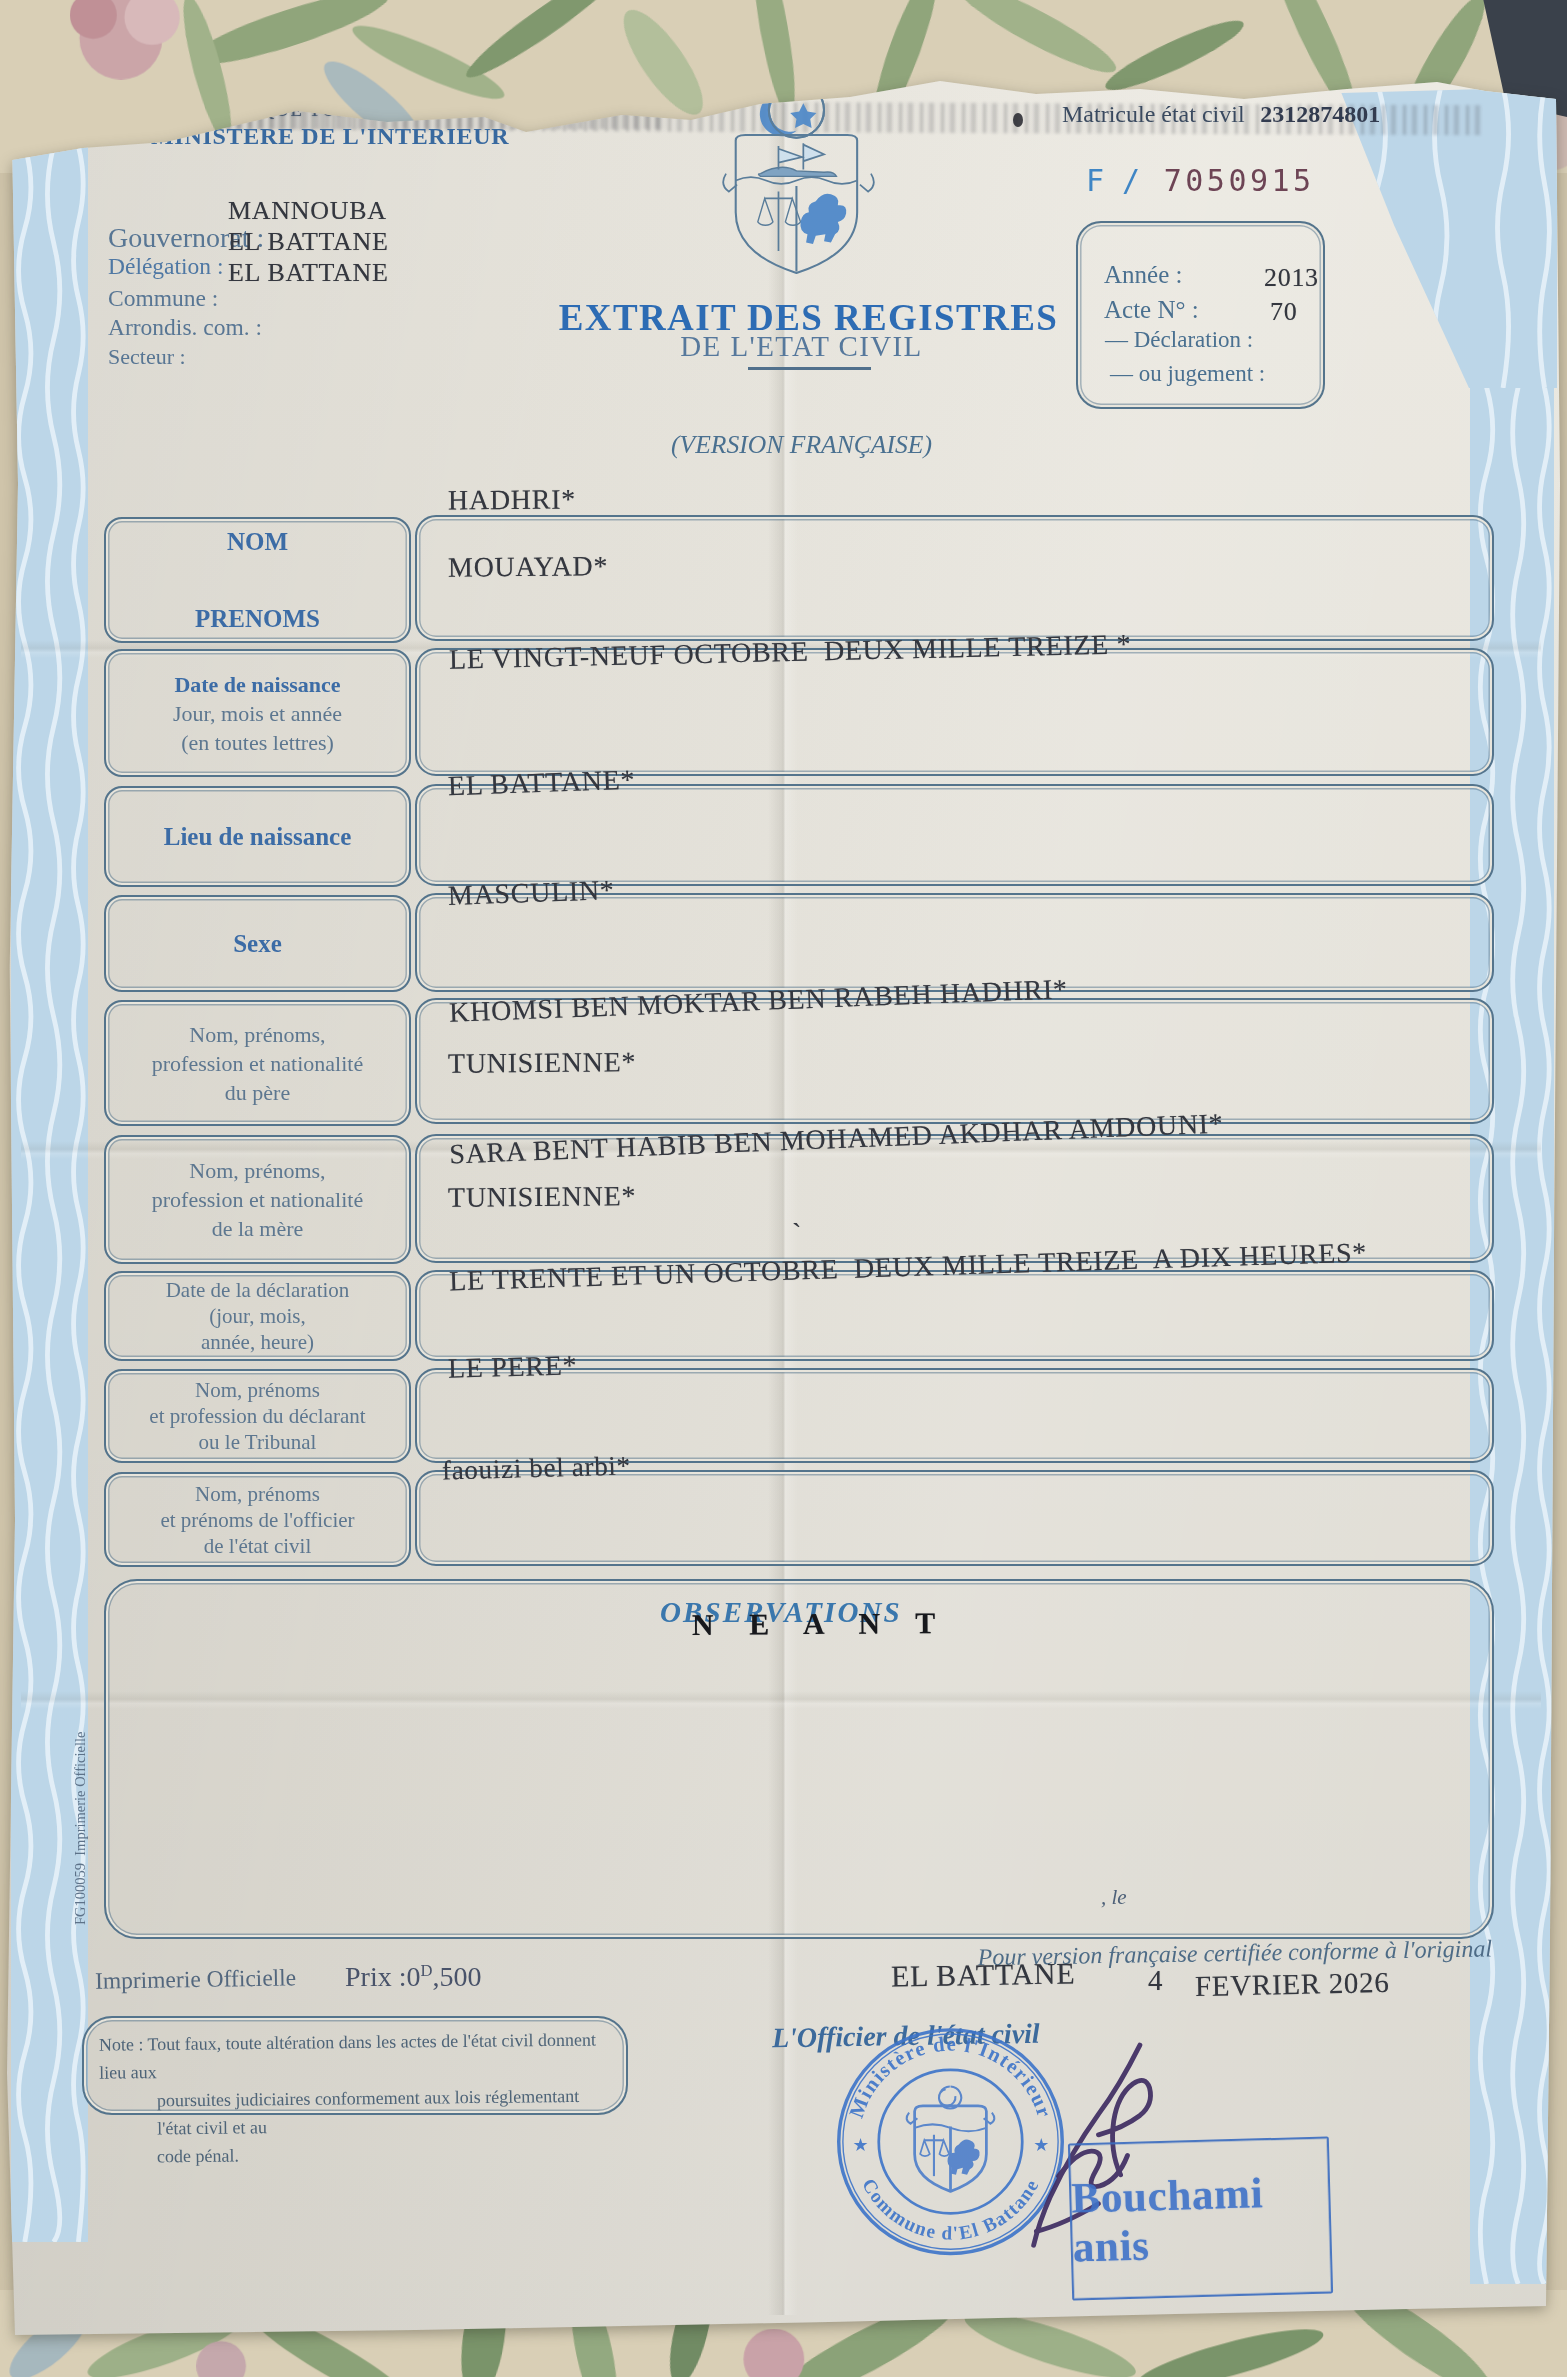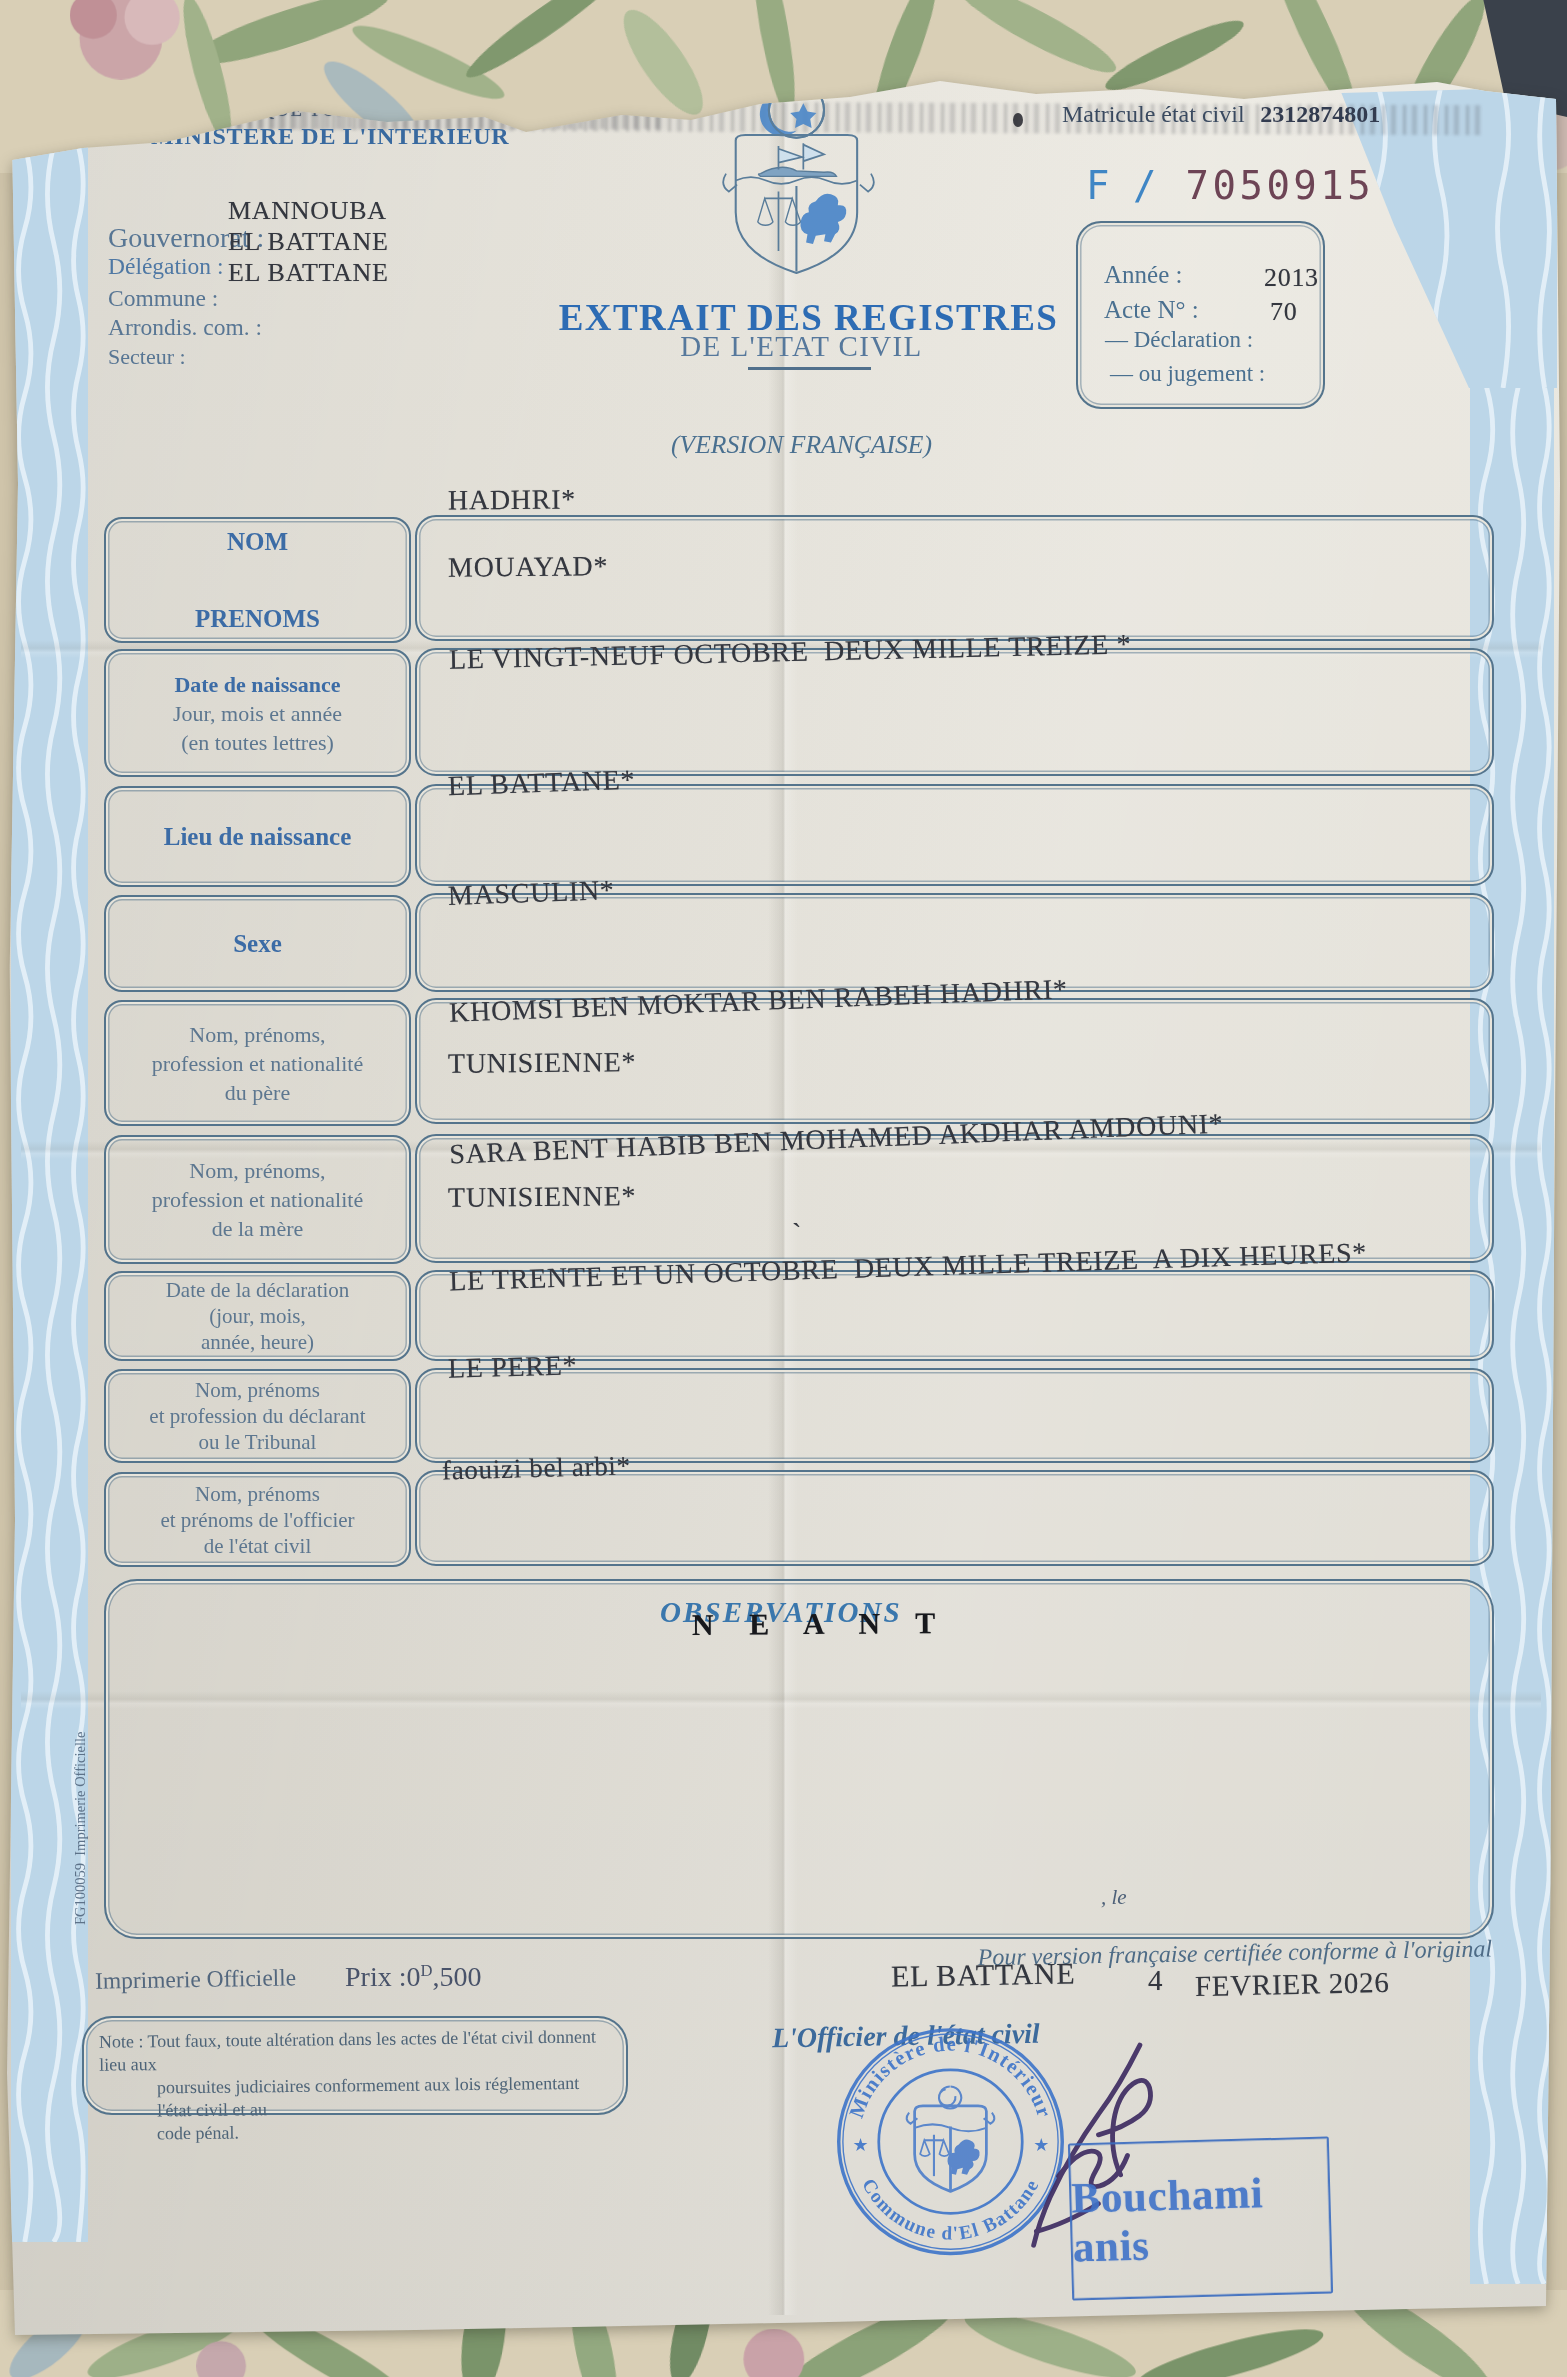--- a/index.html
+++ b/index.html
@@ -42,21 +42,21 @@
   .r1{top:649px;height:124px}.v1{top:648px;height:124px}
   .r2{top:786px;height:97px}.v2{top:784px;height:98px}
   .r3{top:895px;height:93px}.v3{top:893px;height:95px}
   .r4{top:1000px;height:122px}.v4{top:998px;height:122px}
   .r5{top:1135px;height:125px}.v5{top:1134px;height:125px}
   .r6{top:1271px;height:86px}.v6{top:1270px;height:87px}
   .r7{top:1369px;height:90px}.v7{top:1368px;height:91px}
   .r8{top:1472px;height:91px}.v8{top:1470px;height:92px}
   .obsbox{left:104px;top:1579px;width:1386px;height:356px;border-radius:33px;z-index:5;}
   .notebox{left:82px;top:2016px;width:546px;height:99px;border-radius:30px;z-index:5;
-    font-size:18px;line-height:23px;color:#4e6478;padding:9.7px 14px 0 15px;box-sizing:border-box;}
+    font-size:18px;line-height:28px;color:#4e6478;padding:9.7px 14px 0 15px;box-sizing:border-box;}
   .stamp-ink{opacity:.9;}
 </style>
 </head>
 <body>
 
 <div id="canvas">
 
   <svg class="fabric" style="top:0;height:173px" viewBox="0 0 2268 250" preserveAspectRatio="none">
     <rect width="2268" height="250" fill="#d9cfb6"></rect>
     <g opacity=".8">
@@ -138,21 +138,21 @@
     <div class="smudge2"></div>
     <div class="inkdot"></div>
 
     <div class="abs" style="left:173px;top:99px;width:290px;font-size:18.7px;letter-spacing:1.4px;color:#47586d;text-shadow:0 0 1.4px rgba(71,88,109,.6);">REPUBLIQUE TUNISIENNE</div>
     <div class="abs" style="left:151px;top:123px;width:387px;font-size:24px;font-weight:700;letter-spacing:0.7px;color:#38699f;">MINISTERE DE L'INTERIEUR</div>
     <div class="abs" style="left:1062px;top:101px;font-size:24px;color:#3a4a60;">
       <span>Matricule état civil</span>
       <span style="font-weight:700;color:#333c50;margin-left:9.7px;">2312874801</span>
     </div>
 
-    <div class="abs" style="left:1086px;top:163px;font-family:'DejaVu Sans Mono',monospace;font-size:39px;">
+    <div class="abs" style="left:1086px;top:163px;font-family:'DejaVu Sans Mono',monospace;font-size:30px;">
       <span style="color:#3f86c5;">F /</span>
       <span style="color:#6d4455;letter-spacing:3.5px;margin-left:5.5px;">7050915</span>
     </div>
 
     <svg class="abs" style="left:712px;top:77px;width:173px;height:207px" viewBox="0 0 250 300">
       <g fill="none" stroke="#5a7d9a" stroke-width="3">
         <circle cx="122" cy="48" r="40"></circle>
         <path d="M104,22 a32,32 0 1 0 18,56 a26,26 0 1 1 -18,-56" fill="#4a86c8" stroke="none" opacity=".9"></path>
         <path d="M132,38 l6,12 13,2 -9,9 2,13 -12,-6 -12,6 2,-13 -9,-9 13,-2 z" fill="#4a86c8" stroke="none" opacity=".9"></path>
         <path d="M34,92 Q34,84 48,84 L196,84 Q210,84 210,92 L210,196 Q210,256 122,284 Q34,256 34,196 Z"></path>

